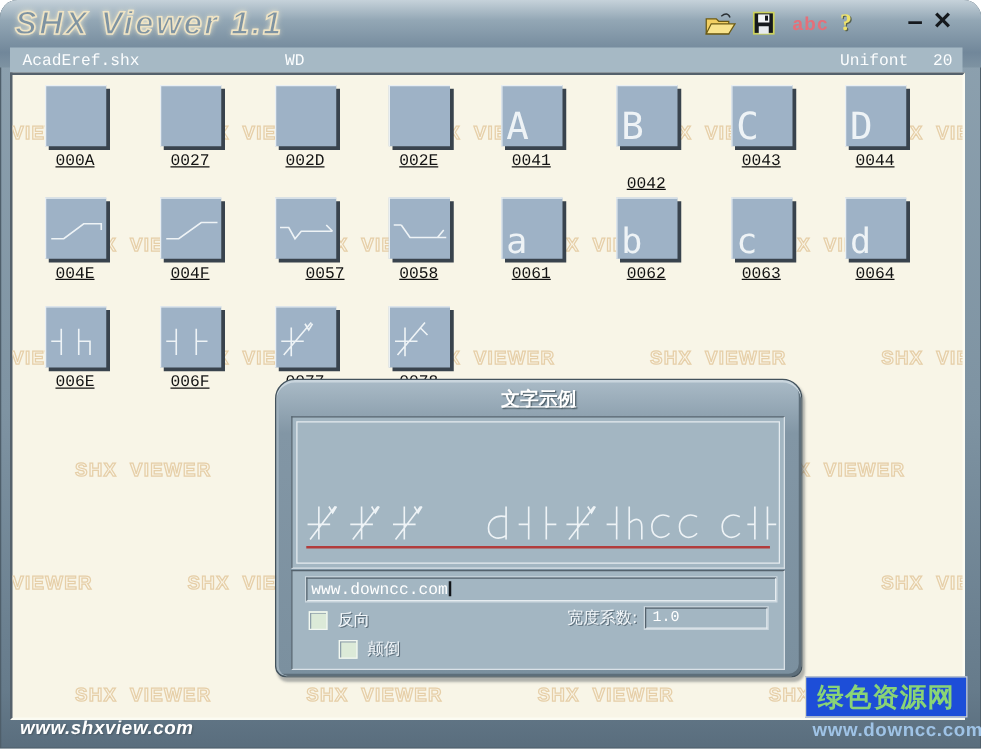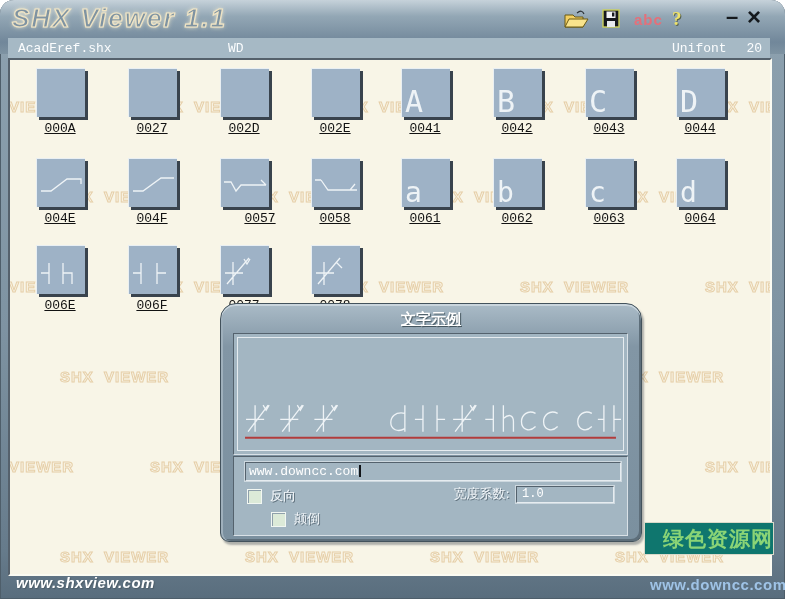--- a/index.html
+++ b/index.html
@@ -52,22 +52,22 @@
   .checkbox{width:13px;height:13px;background:#dcead8;border:1px solid #f2f7f2;
             box-shadow:inset 1px 1px 0 #8fa0ab;}
   .dlg-label{font:13px "DejaVu Sans",sans-serif;color:#f3f7fa;text-shadow:1px 1px 0 #5f707c;white-space:nowrap;}
   .field-row{position:absolute;right:13px;display:flex;align-items:center;gap:6px;}
   .field-box{width:86px;height:13px;background:#a3b6c2;border:1px solid;
              border-color:#54626d #e6ecf0 #e6ecf0 #54626d;box-shadow:0 0 0 1px #cdd8df;
              font:12px "Liberation Mono",monospace;color:#ffffff;padding:1px 5px;line-height:13px;}
   
   .statusbar-text{position:absolute;left:16px;top:574px;z-index:6;font:italic bold 15px "Liberation Sans",sans-serif;
                   color:#ffffff;letter-spacing:.5px;text-shadow:1px 1px 1px #4d5d68;}
-  .badge-box{position:absolute;left:644px;top:522px;width:128px;height:31px;z-index:9;background:#0f766e;
-             border:1px solid #d9d9c9;display:flex;align-items:center;justify-content:flex-end;}
+  .badge-box{position:absolute;left:644px;top:541px;width:128px;height:31px;z-index:9;background:#1d4ed8;
+             border:1px solid #d9d9c9;display:flex;align-items:center;justify-content:center;}
   .badge-name{font:bold 21px "DejaVu Sans",sans-serif;color:#8ad476;letter-spacing:1px;white-space:nowrap;}
   .badge-url{position:absolute;left:650px;top:576px;z-index:9;font:bold 15px "Liberation Sans",sans-serif;
              color:#9fc3e6;letter-spacing:.5px;}
 </style>
 </head>
 <body>
 
 <div class="stage">
   <div class="window">
 
@@ -138,21 +138,21 @@
         <div class="cell-code" style="left: 196px; top: 61px;">002D</div>
         <div class="cell-box" style="left: 301px; top: 8px;"></div>
         <div class="cell-code" style="left: 287px; top: 61px;">002E</div>
         <div class="cell-box" style="left: 391px; top: 8px;">
           <span class="cell-glyph" style="font-size: 30px;">A</span>
         </div>
         <div class="cell-code" style="left: 377px; top: 61px;">0041</div>
         <div class="cell-box" style="left: 483px; top: 8px;">
           <span class="cell-glyph" style="font-size: 30px;">B</span>
         </div>
-        <div class="cell-code" style="left: 469px; top: 61px;">0042</div>
+        <div class="cell-code" style="left: 469px; top: 79px;">0042</div>
         <div class="cell-box" style="left: 575px; top: 8px;">
           <span class="cell-glyph" style="font-size: 30px;">C</span>
         </div>
         <div class="cell-code" style="left: 561px; top: 61px;">0043</div>
         <div class="cell-box" style="left: 666px; top: 8px;">
           <span class="cell-glyph" style="font-size: 30px;">D</span>
         </div>
         <div class="cell-code" style="left: 652px; top: 61px;">0044</div>
         <div class="cell-box" style="left: 26px; top: 98px;">
           <svg width="48" height="48" viewBox="0 0 48 48" class="cell-svg">

